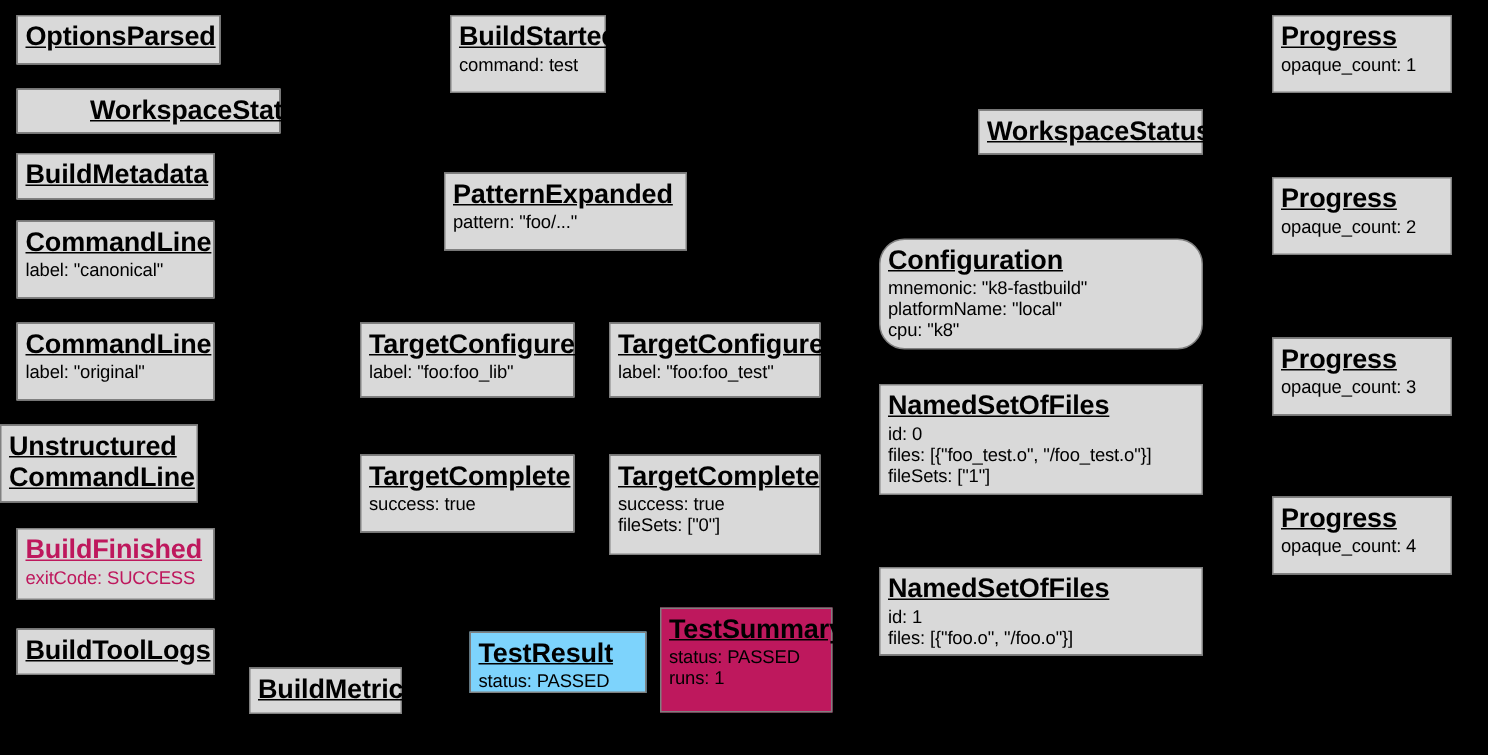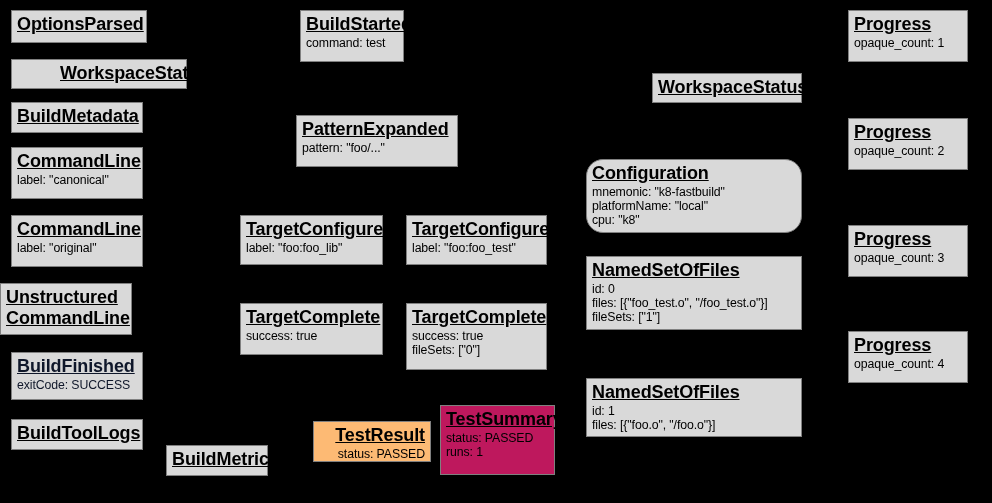--- a/index.html
+++ b/index.html
@@ -151,41 +151,41 @@
         <span class="node-field">success: true</span>
         <span class="node-field">fileSets: ["0"]</span>
       </span>
     </div>
     <div class="node" style="left: 848px; top: 331px; width: 120px; height: 52px; background: rgb(217, 217, 217); border-color: rgb(128, 128, 128); color: rgb(0, 0, 0);">
       <span class="node-title">Progress</span>
       <span class="node-fields">
         <span class="node-field">opaque_count: 4</span>
       </span>
     </div>
-    <div class="node" style="left: 11px; top: 352px; width: 132px; height: 48px; background: rgb(217, 217, 217); border-color: rgb(128, 128, 128); color: #0f172a;">
+    <div class="node" style="left: 11px; top: 352px; width: 132px; height: 48px; background: rgb(217, 217, 217); border-color: rgb(128, 128, 128); color: #be185d;">
       <span class="node-title">BuildFinished</span>
       <span class="node-fields">
         <span class="node-field">exitCode: SUCCESS</span>
       </span>
     </div>
     <div class="node" style="left: 586px; top: 378px; width: 216px; height: 59px; background: rgb(217, 217, 217); border-color: rgb(128, 128, 128); color: rgb(0, 0, 0);">
       <span class="node-title">NamedSetOfFiles</span>
       <span class="node-fields">
         <span class="node-field">id: 1</span>
         <span class="node-field">files: [{"foo.o", "/foo.o"}]</span>
       </span>
     </div>
     <div class="node" style="left: 440px; top: 405px; width: 115px; height: 70px; background: #be185d; border-color: rgb(128, 128, 128); color: rgb(0, 0, 0);">
       <span class="node-title">TestSummary</span>
       <span class="node-fields">
         <span class="node-field">status: PASSED</span>
         <span class="node-field">runs: 1</span>
       </span>
     </div>
-    <div class="node" style="left: 313px; top: 421px; width: 118px; height: 41px; background: #fdba74; border-color: rgb(128, 128, 128); color: rgb(0, 0, 0); text-align: right;">
+    <div class="node" style="left: 313px; top: 421px; width: 118px; height: 41px; background: #7dd3fc; border-color: rgb(128, 128, 128); color: rgb(0, 0, 0);">
       <span class="node-title">TestResult</span>
       <span class="node-fields">
         <span class="node-field">status: PASSED</span>
       </span>
     </div>
     <div class="node" style="left: 11px; top: 419px; width: 132px; height: 31px; background: rgb(217, 217, 217); border-color: rgb(128, 128, 128); color: rgb(0, 0, 0);">
       <span class="node-title">BuildToolLogs</span>
     </div>
     <div class="node" style="left: 166px; top: 445px; width: 102px; height: 31px; background: rgb(217, 217, 217); border-color: rgb(128, 128, 128); color: rgb(0, 0, 0);">
       <span class="node-title">BuildMetrics</span>

